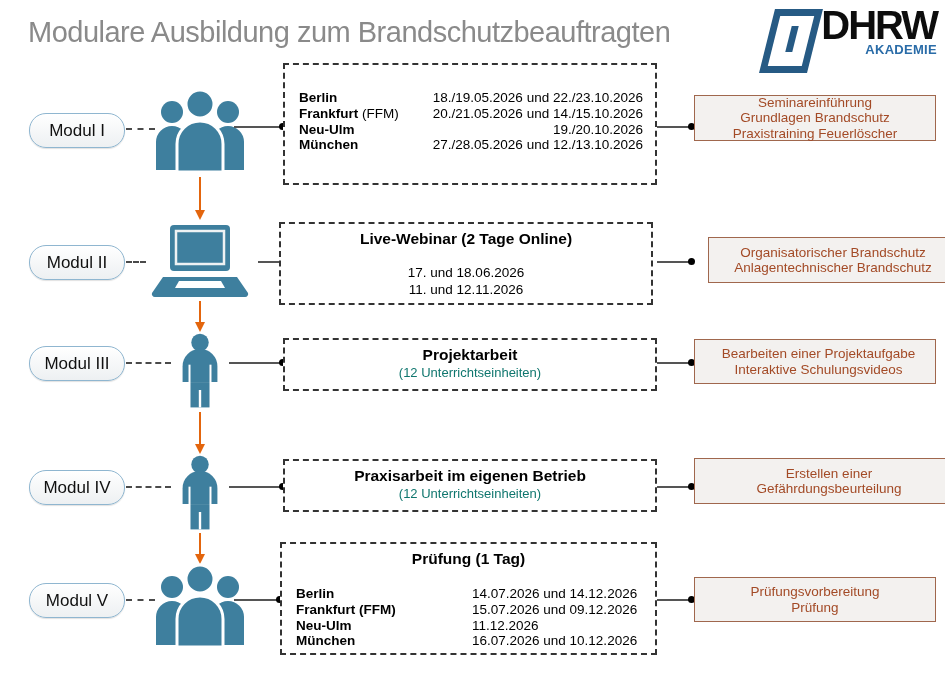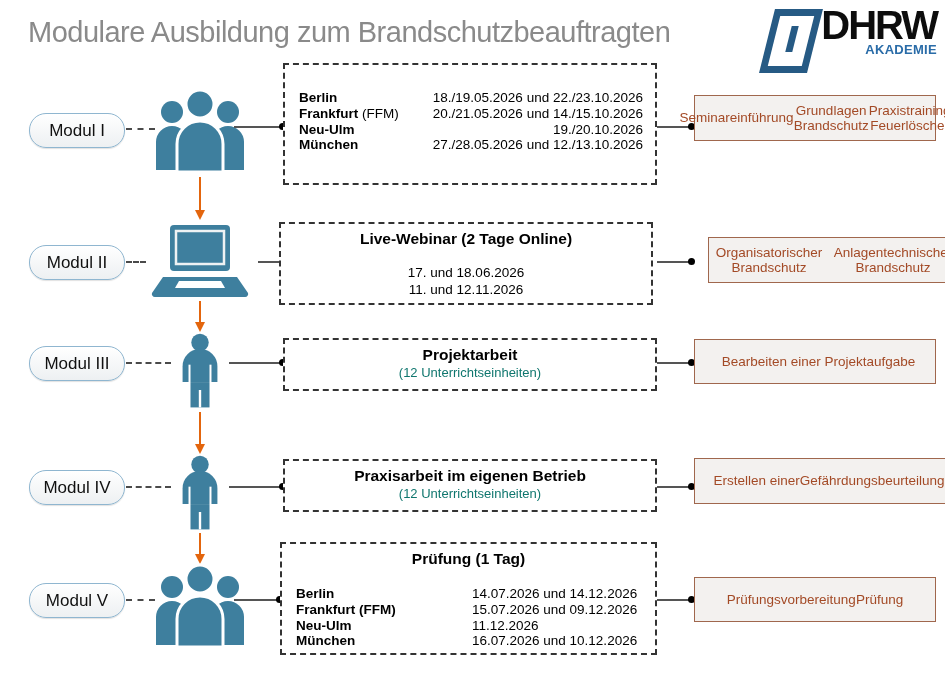--- a/index.html
+++ b/index.html
@@ -29,21 +29,21 @@
   .cbox-sub{font-size:13px;text-align:center;color:#0f766e;margin-top:1px;}
   .rows{padding:0 12px 0 14px;}
   .row{display:flex;justify-content:space-between;font-size:13.5px;line-height:15.8px;color:#000;}
   .row .city{font-weight:bold;}
   .row5{display:grid;grid-template-columns:176px 1fr;font-size:13.5px;line-height:15.8px;color:#000;}
   .row5 .city{font-weight:bold;}
   .center-lines{font-size:13.5px;line-height:16.5px;text-align:center;color:#000;}
 
   
   .tbox{border:1.5px solid #a0674d;background:#f3f1ef;color:#a34a26;box-sizing:border-box;
-        display:flex;flex-direction:row;align-items:center;justify-content:center;
+        display:flex;flex-direction:column;align-items:center;justify-content:center;
         font-size:13.5px;line-height:15.5px;text-align:center;}
 
   
   .dash{height:0;border-top:2px dashed #4a4a4a;}
   .sline{height:1.5px;background:#555;}
   .dot{width:7px;height:7px;border-radius:50%;background:#000;}
   .arrow{width:2px;background:#e3650d;}
   .arrow::after{content:"";position:absolute;bottom:-9px;left:-4.5px;
                 border-left:5.5px solid transparent;border-right:5.5px solid transparent;
                 border-top:10px solid #e3650d;}
@@ -174,20 +174,21 @@
   <div class="abs cbox" style="left:283px;top:338px;width:374px;height:53px;">
     <div class="cbox-title">Projektarbeit</div>
     <div class="cbox-sub">(12 Unterrichtseinheiten)</div>
   </div>
 
   <div class="abs sline" style="left:657px;top:362px;width:37px;"></div>
   <div class="abs dot" style="left:688px;top:359px;"></div>
 
   <div class="abs tbox" style="left:694px;top:339px;width:242px;height:45px;padding-left:7px;">
     <div>Bearbeiten einer Projektaufgabe</div>
+    <div>Interaktive Schulungsvideos</div>
   </div>
 
   <div class="abs arrow" style="left:199px;top:412px;height:33px;"></div>
 
   <div class="abs pill" style="left:29px;top:470px;">
     <span>Modul IV</span>
   </div>
   <div class="abs dash" style="left:126px;top:486px;width:45px;"></div>
 
   <div class="abs" style="left:172px;top:455px;">

